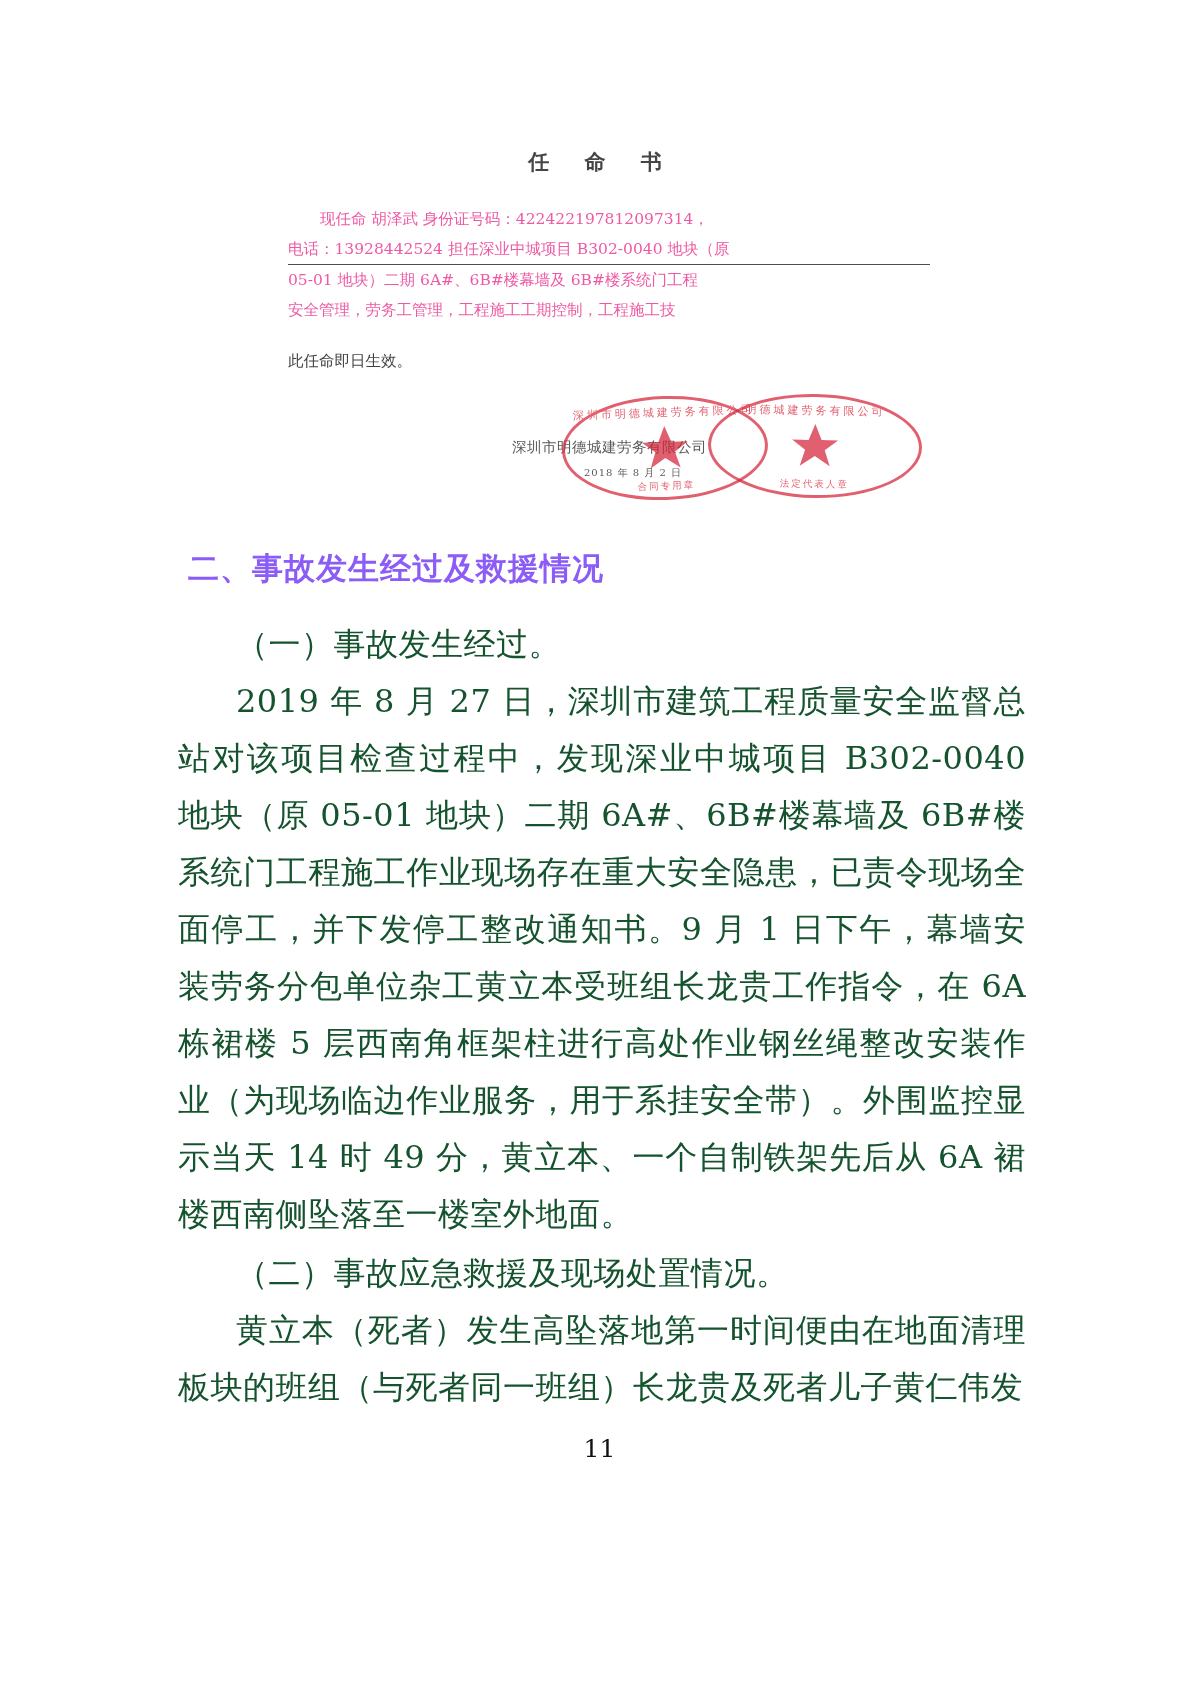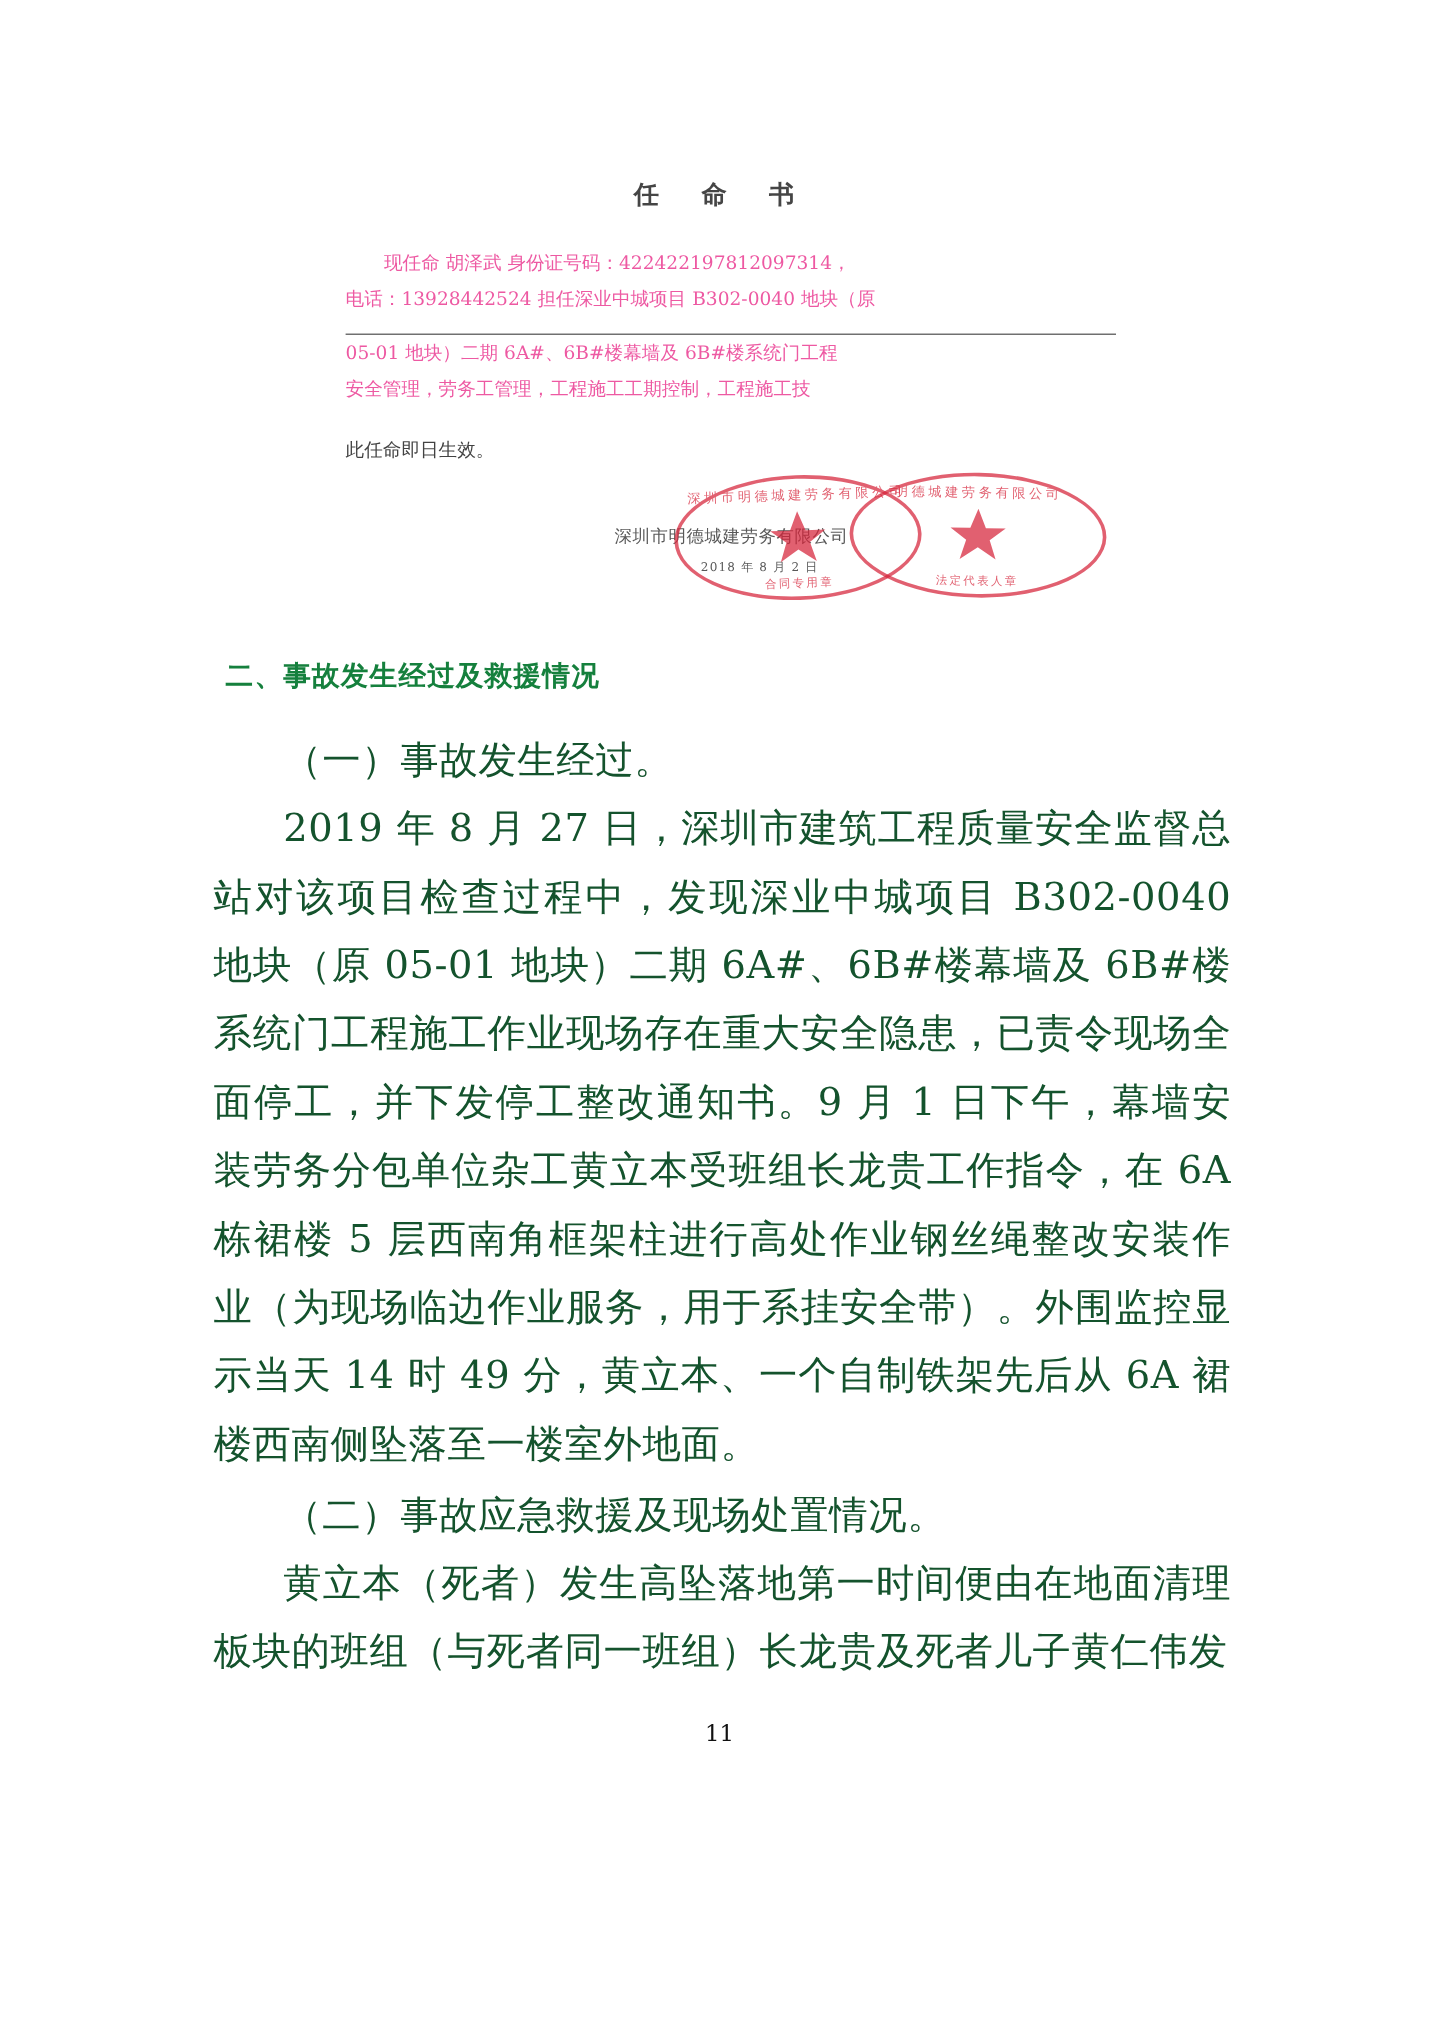--- a/index.html
+++ b/index.html
@@ -53,21 +53,21 @@
   }
   .scan-body p {
     margin: 0;
     text-indent: 0;
   }
   .scan-body p.indent {
     text-indent: 32px;
   }
   .scan-underline {
     border-bottom: 1px solid #3a3a3a;
-    padding-bottom: 14px;
+    padding-bottom: 0;
   }
   .scan-effective {
     margin-top: 26px;
     padding-left: 56px;
     font-size: 15.5px;
     color: #2e2e2e;
     opacity: 0.9;
   }
   .scan-signature {
     position: absolute;
@@ -144,24 +144,24 @@
   
   .doc-body {
     position: absolute;
     left: 178px;
     top: 548px;
     width: 848px;
   }
   .heading {
     font-family: "DejaVu Sans", "Liberation Sans", sans-serif;
     font-weight: bold;
-    font-size: 23px;
+    font-size: 31px;
     letter-spacing: 1px;
     margin: 0 0 26px 10px;
-    color: #15803d;
+    color: #8b5cf6;
   }
   .para {
     font-size: 32px;
     line-height: 57px;
     letter-spacing: 0.5px;
     margin: 0 0 2px 0;
     text-align: justify;
     text-align-last: left;
     color: #14532d;
   }
@@ -173,21 +173,21 @@
     margin-bottom: 0;
   }
 
   
   .page-number {
     position: absolute;
     left: 0;
     top: 1434px;
     width: 1199px;
     text-align: center;
-    font-size: 19px;
+    font-size: 25px;
     font-family: "DejaVu Serif", "Liberation Serif", serif;
     color: #111;
   }
 </style>
 </head>
 <body>
 
 <div class="page">
 
   <div class="scan-block">

